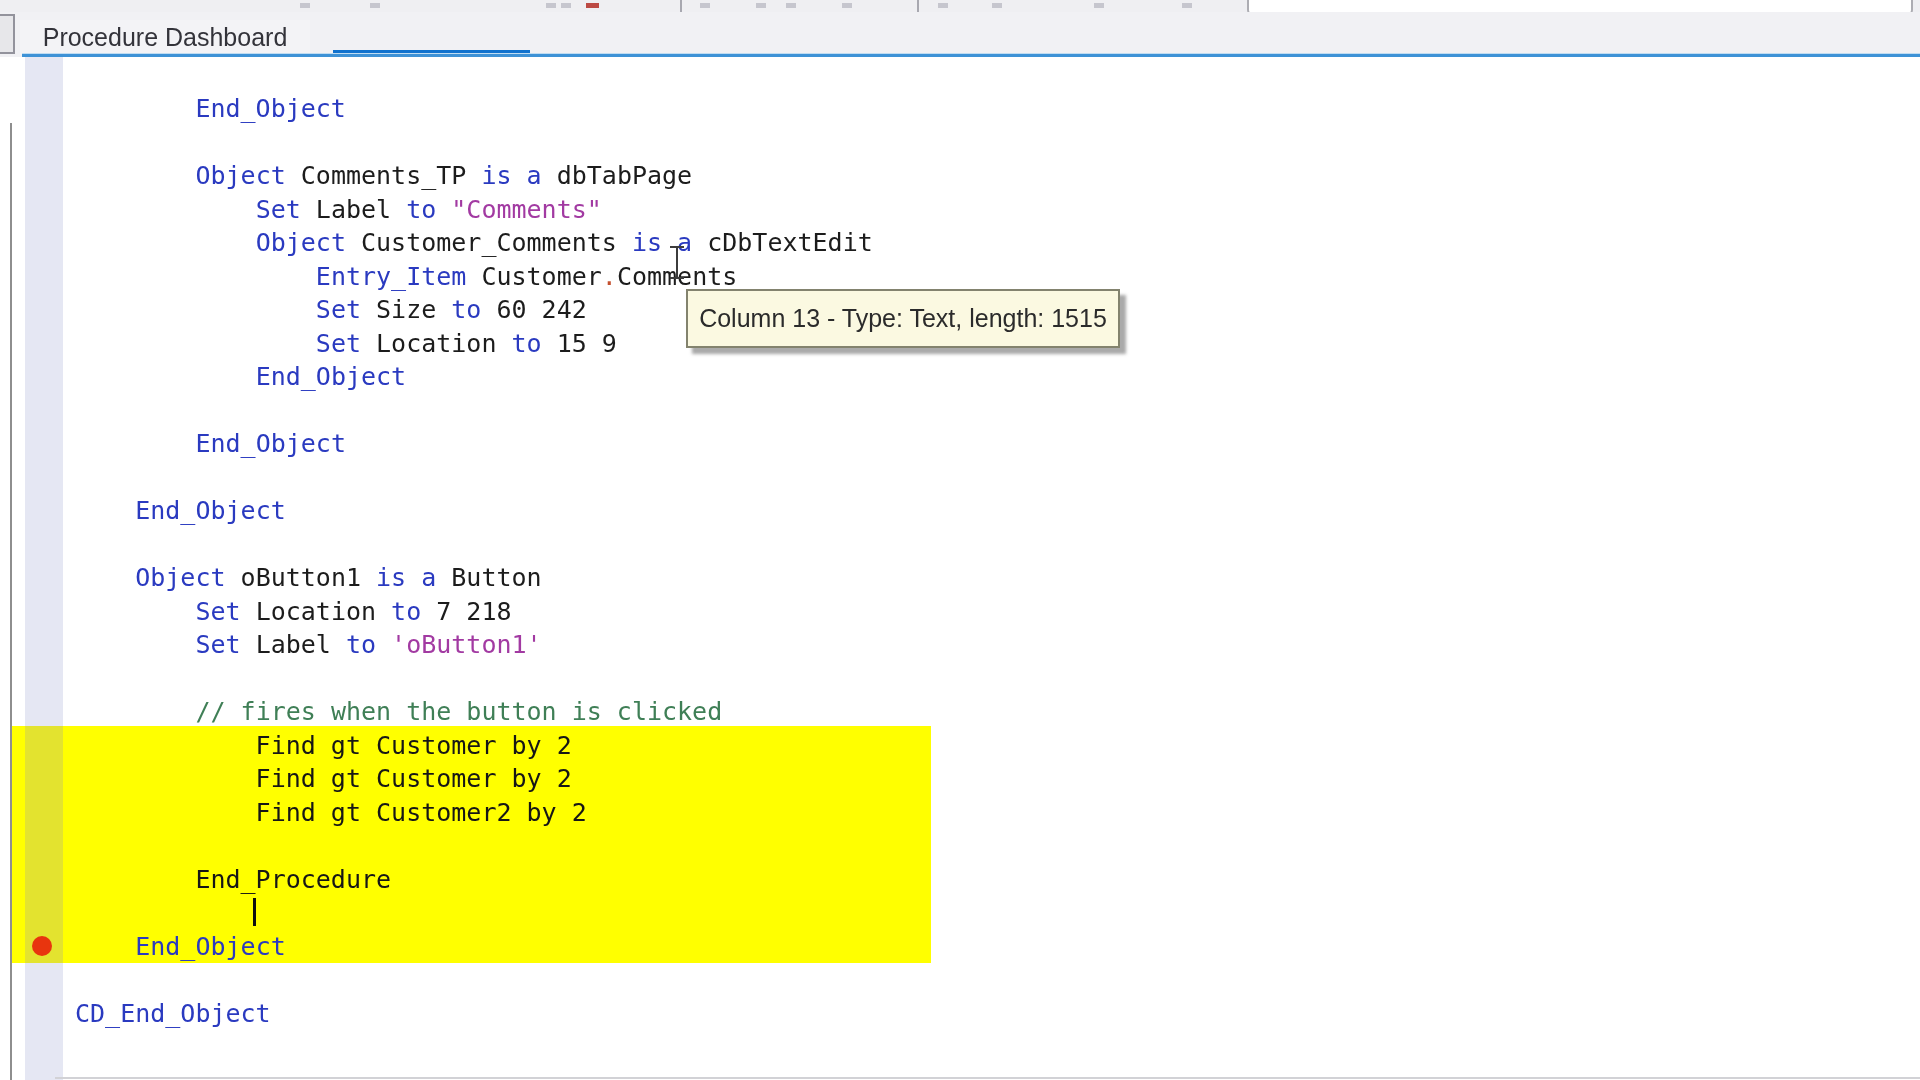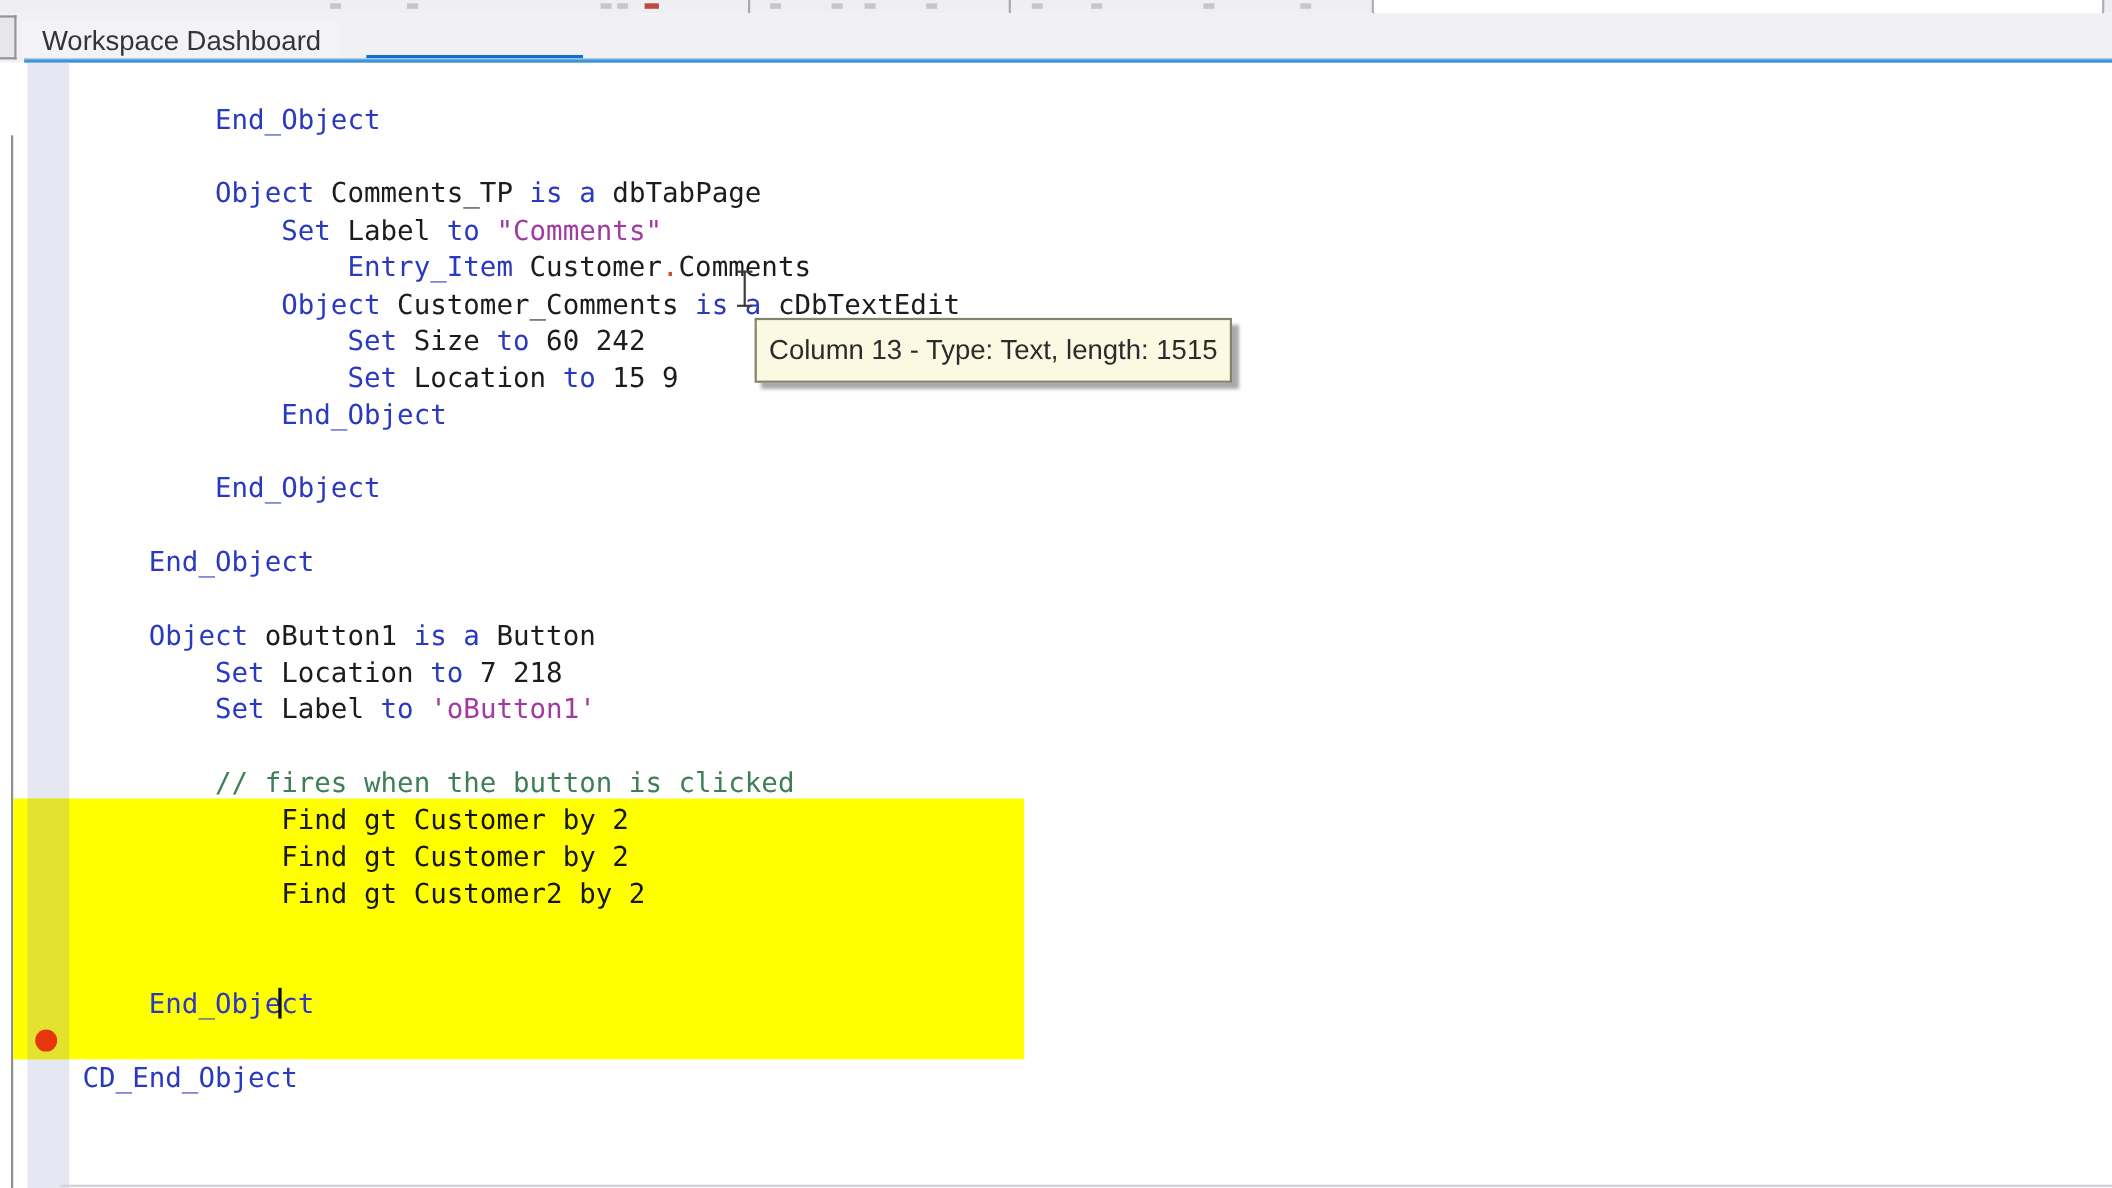--- a/index.html
+++ b/index.html
@@ -81,60 +81,61 @@
     <span class="frag" style="left:938px"></span>
     <span class="frag" style="left:992px"></span>
     <span class="frag" style="left:1094px"></span>
     <span class="frag" style="left:1182px"></span>
     <div class="searchbox"></div>
   </div>
 
   <div class="tabbar">
     <div class="tab-scroll"></div>
     <div class="tab inactive">
-      <span>Workspace Dashboard</span>
+      <span>Procedure Dashboard</span>
     </div>
     <div class="tab active">
       <span>Customer.vw</span>
       <span class="close">✕</span>
     </div>
     <div class="underline"></div>
   </div>
 
   <div class="editor">
     <div class="gutter"></div>
     <div class="panel-border"></div>
 
     <div class="hl"></div>
     <div class="hl-gutter"></div>
 
     <div class="code">
         <div class="code-line"><span class="tk-k">        End_Object</span></div>
         <div class="code-line"></div>
         <div class="code-line"><span class="tk-p">        </span><span class="tk-k">Object</span><span class="tk-p"> Comments_TP </span><span class="tk-k">is a</span><span class="tk-p"> dbTabPage</span></div>
         <div class="code-line"><span class="tk-p">            </span><span class="tk-k">Set</span><span class="tk-p"> Label </span><span class="tk-k">to</span><span class="tk-p"> </span><span class="tk-s">"Comments"</span></div>
+        <div class="code-line"><span class="tk-p">            </span><span class="tk-k">Object</span><span class="tk-p"> Customer_Comments </span><span class="tk-k">is a</span><span class="tk-p"> cDbTextEdit</span></div>
         <div class="code-line"><span class="tk-p">                </span><span class="tk-k">Entry_Item</span><span class="tk-p"> Customer</span><span class="tk-r">.</span><span class="tk-p">Comments</span></div>
-        <div class="code-line"><span class="tk-p">            </span><span class="tk-k">Object</span><span class="tk-p"> Customer_Comments </span><span class="tk-k">is a</span><span class="tk-p"> cDbTextEdit</span></div>
         <div class="code-line"><span class="tk-p">                </span><span class="tk-k">Set</span><span class="tk-p"> Size </span><span class="tk-k">to</span><span class="tk-p"> 60 242</span></div>
         <div class="code-line"><span class="tk-p">                </span><span class="tk-k">Set</span><span class="tk-p"> Location </span><span class="tk-k">to</span><span class="tk-p"> 15 9</span></div>
         <div class="code-line"><span class="tk-p">            </span><span class="tk-k">End_Object</span></div>
         <div class="code-line"></div>
         <div class="code-line"><span class="tk-p">        </span><span class="tk-k">End_Object</span></div>
         <div class="code-line"></div>
         <div class="code-line"><span class="tk-p">    </span><span class="tk-k">End_Object</span></div>
         <div class="code-line"></div>
         <div class="code-line"><span class="tk-p">    </span><span class="tk-k">Object</span><span class="tk-p"> oButton1 </span><span class="tk-k">is a</span><span class="tk-p"> Button</span></div>
         <div class="code-line"><span class="tk-p">        </span><span class="tk-k">Set</span><span class="tk-p"> Location </span><span class="tk-k">to</span><span class="tk-p"> 7 218</span></div>
         <div class="code-line"><span class="tk-p">        </span><span class="tk-k">Set</span><span class="tk-p"> Label </span><span class="tk-k">to</span><span class="tk-p"> </span><span class="tk-s">'oButton1'</span></div>
         <div class="code-line"></div>
         <div class="code-line"><span class="tk-p">        </span><span class="tk-c">// fires when the button is clicked</span></div>
         <div class="code-line"><span class="tk-h">            Find gt Customer by 2</span></div>
         <div class="code-line"><span class="tk-h">            Find gt Customer by 2</span></div>
         <div class="code-line"><span class="tk-h">            Find gt Customer2 by 2</span></div>
         <div class="code-line"></div>
+        <div class="code-line"><span class="tk-h">        End_Procedure</span></div>
         <div class="code-line"></div>
         <div class="code-line"><span class="tk-p">    </span><span class="tk-k">End_Object</span></div>
         <div class="code-line"></div>
         <div class="code-line"><span class="tk-k">CD_End_Object</span></div>
       </div>
 
     <div class="breakpoint"></div>
     <div class="caret"></div>
 
     <div class="tooltip">

